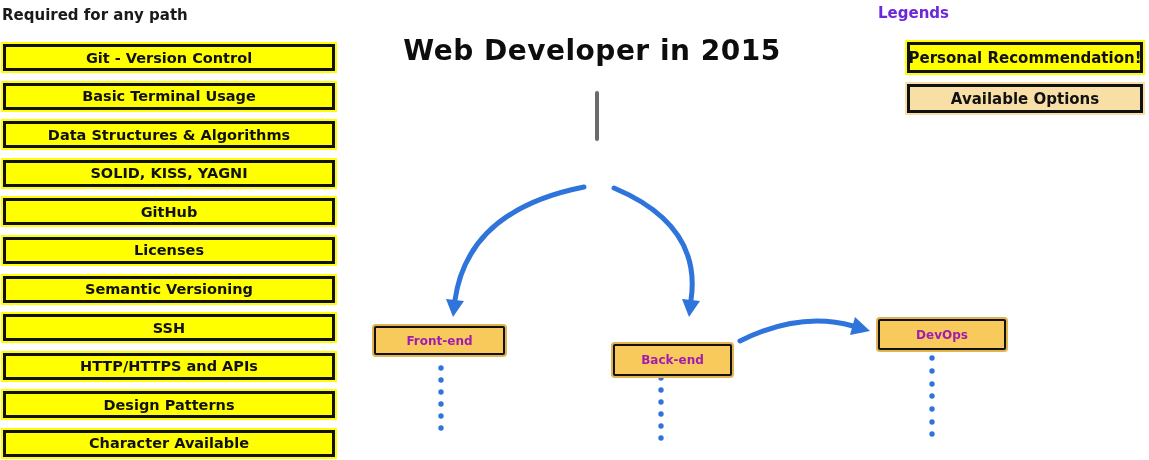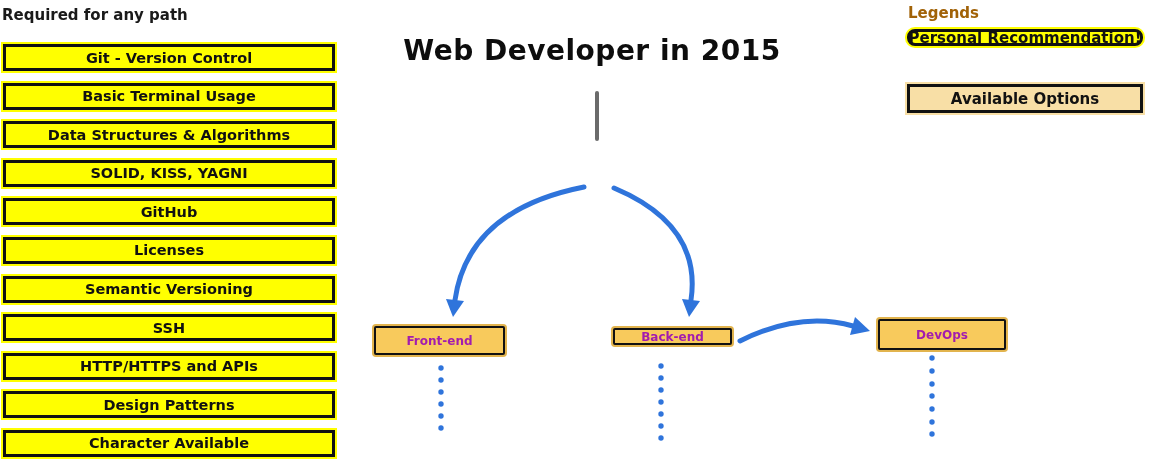--- a/index.html
+++ b/index.html
@@ -44,37 +44,36 @@
   .node{
     position:absolute;box-sizing:border-box;
     background:var(--orange);
     border:2.5px solid var(--ink);
     border-radius:2px;
     box-shadow:0 0 0 2px #e2b44e;
     display:flex;align-items:center;justify-content:center;
     font-size:12px;font-weight:600;color:#a21caf;
   }
   .node-frontend{left:374px;top:326px;width:131px;height:29px;}
-  .node-backend{left:613px;top:328px;width:119px;height:17px;}
+  .node-backend{left:613px;top:344px;width:119px;height:32px;}
   .node-devops{left:878px;top:319px;width:128px;height:31px;}
   
   .legends-header{
-    position:absolute;left:908px;top:4px;
-    font-size:15px;font-weight:bold;color:#a16207;
+    position:absolute;left:878px;top:4px;
+    font-size:15px;font-weight:bold;color:#6d28d9;
   }
   .legend-box{
     position:absolute;box-sizing:border-box;left:907px;width:236px;
     border:3px solid var(--ink);
     display:flex;align-items:center;justify-content:center;
     font-size:15px;font-weight:600;color:#111;white-space:nowrap;
   }
   .legend-recommendation{
-    top:29px;height:17px;background:var(--yellow);
+    top:42px;height:31px;background:var(--yellow);
     box-shadow:0 0 0 2px var(--yellow);
-    border-radius:8px;
   }
   .legend-option{
     top:84px;height:29px;background:var(--tan);
     box-shadow:0 0 0 2px var(--tan);
   }
   
   .overlay{position:absolute;left:0;top:0;width:1149px;height:460px;pointer-events:none;}
   .arrow{fill:none;stroke:var(--blue);stroke-width:5;stroke-linecap:round;}
   .arrowhead{fill:var(--blue);stroke:none;}
   .dot{fill:var(--blue);}

